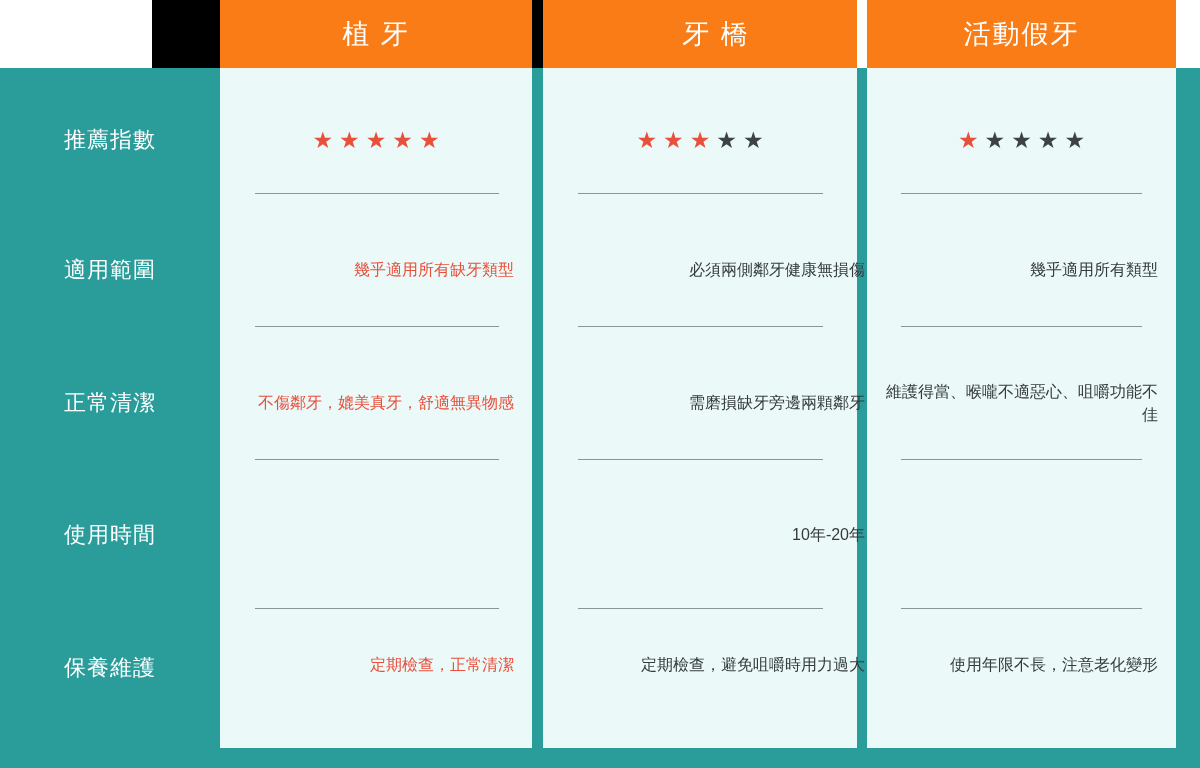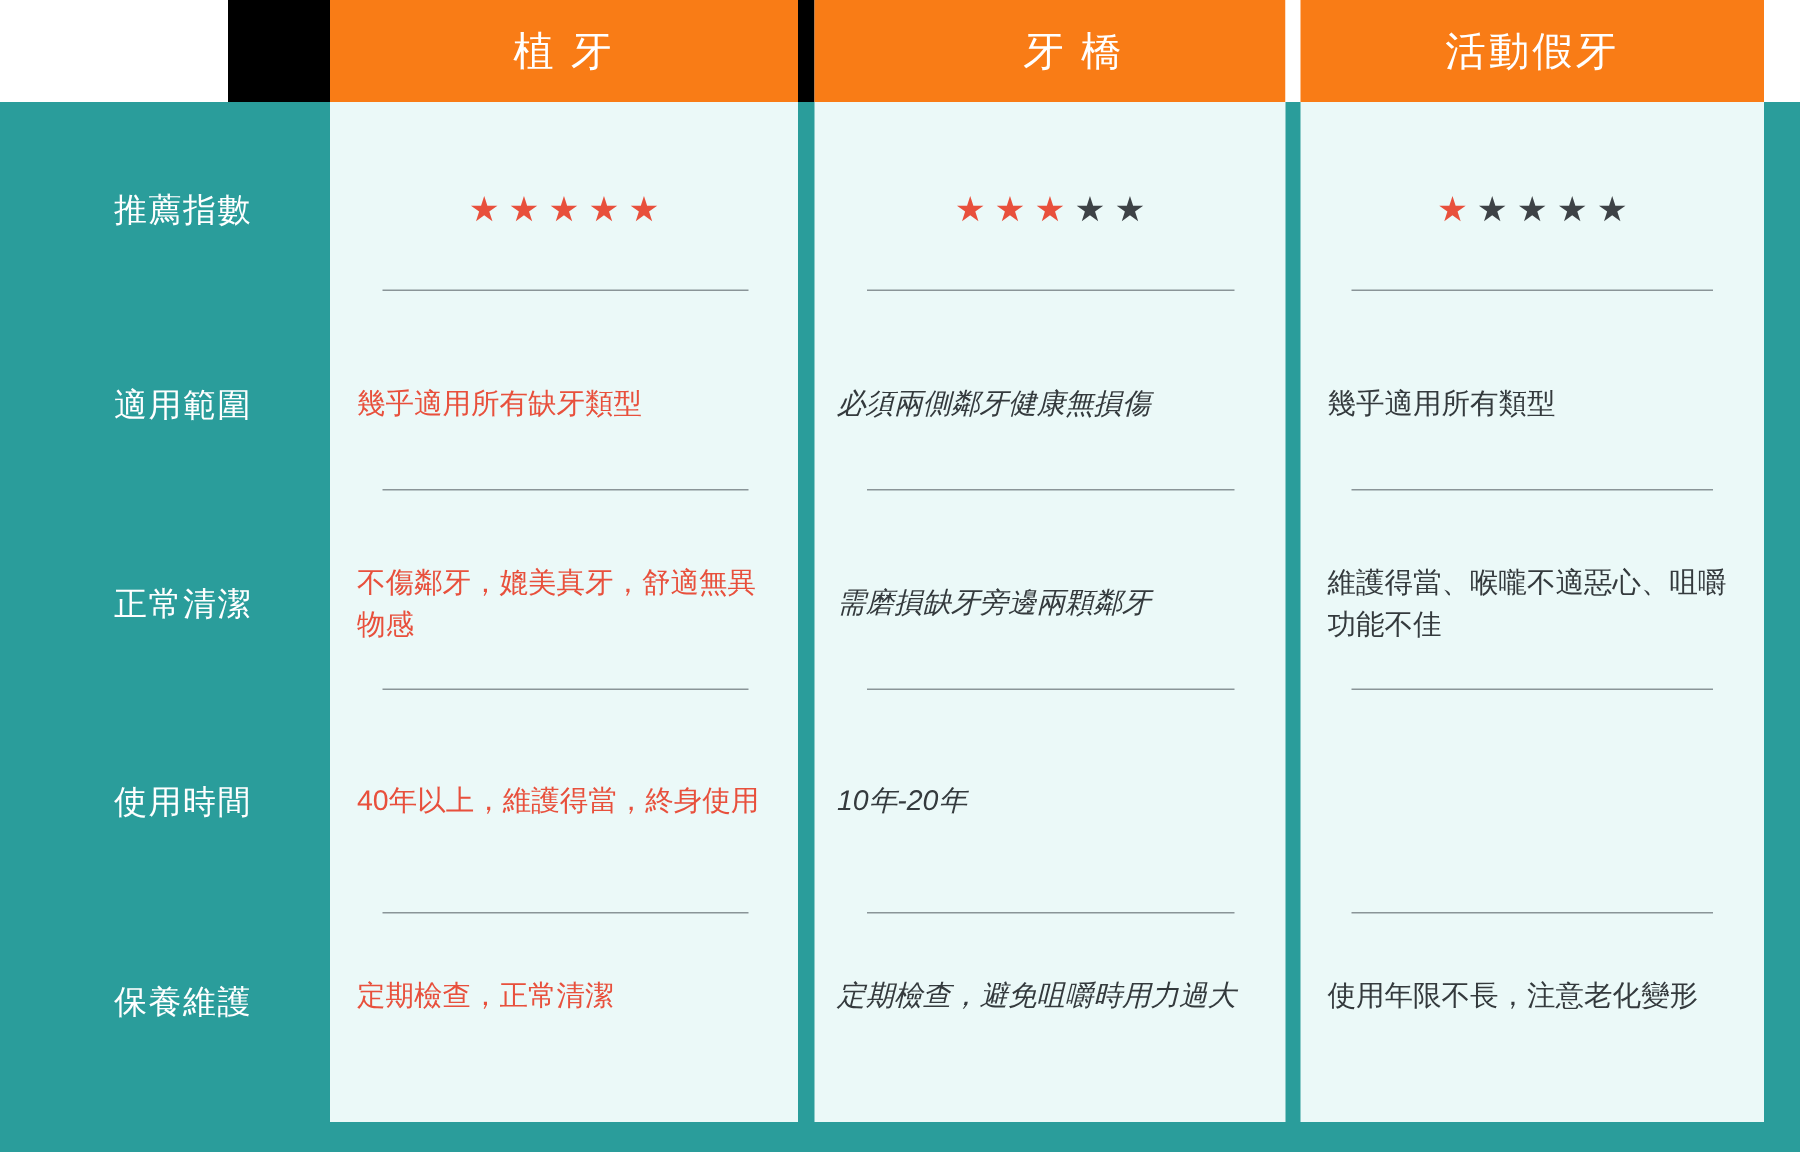--- a/index.html
+++ b/index.html
@@ -90,39 +90,39 @@
   
   .label-col {
     position: absolute;
     left: 0;
     top: 68px;
     width: 220px;
     height: 680px;
   }
   .row-label {
     position: absolute;
-    left: 12px;
+    left: 0;
     width: 220px;
     text-align: center;
     color: #ffffff;
     font-size: 22px;
     letter-spacing: 1px;
     transform: translateY(-50%);
   }
 
   
   .cell {
     position: absolute;
-    text-align: left;
+    text-align: right;
     transform: translateY(-50%);
     line-height: 1.45;
-    font-size: 19px;
+    font-size: 16px;
   }
   .cell.c1 { left: 238px; width: 276px; }
-  .cell.c2 { left: 558px; width: 278px; font-style: italic; }
+  .cell.c2 { left: 587px; width: 278px; }
   .cell.c3 { left: 885px; width: 273px; }
 
   .cell.accent { color: #e8503c; }
   .cell.plain  { color: #343a3d; }
 
   
   .rule {
     position: absolute;
     height: 1px;
     background: #8a9598;
@@ -214,21 +214,20 @@
   <div class="rule r3" style="top:326px"></div>
 
   <div class="cell c2 plain" style="top:403px">需磨損缺牙旁邊兩顆鄰牙</div>
   <div class="cell c1 accent" style="top:403px">不傷鄰牙，媲美真牙，舒適無異物感</div>
   <div class="cell c3 plain" style="top:403px">維護得當、喉嚨不適惡心、咀嚼功能不佳</div>
 
   <div class="rule r1" style="top:459px"></div>
   <div class="rule r2" style="top:459px"></div>
   <div class="rule r3" style="top:459px"></div>
 
-  <div class="cell c1 accent" style="top:535px">40年以上，維護得當，終身使用</div>
   <div class="cell c2 plain" style="top:535px">10年-20年</div>
 
   <div class="rule r1" style="top:608px"></div>
   <div class="rule r2" style="top:608px"></div>
   <div class="rule r3" style="top:608px"></div>
 
   <div class="cell c1 accent" style="top:665px">定期檢查，正常清潔</div>
   <div class="cell c2 plain" style="top:665px">定期檢查，避免咀嚼時用力過大</div>
   <div class="cell c3 plain" style="top:665px">使用年限不長，注意老化變形</div>
 

